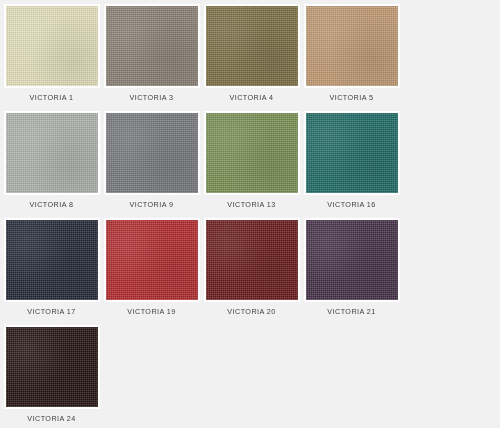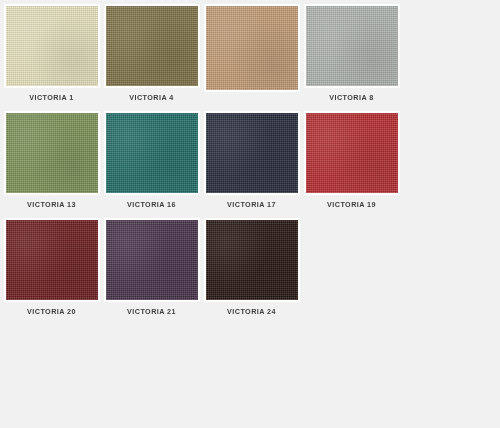--- a/index.html
+++ b/index.html
@@ -82,49 +82,61 @@
     height: 24px;
     line-height: 19px;
     text-align: center;
     font-size: 7.2px;
     letter-spacing: 0.45px;
     color: #3d3d3d;
     font-family: "Liberation Sans", sans-serif;
     white-space: nowrap;
     overflow: hidden;
     text-transform: uppercase;
-    font-weight: bold;
   }
 </style>
 </head>
 <body>
 
 <div id="swatch-grid" style="background: rgb(241, 241, 241);">
     <div class="swatch-cell">
       <div class="swatch-chip-wrap" style="background: rgb(255, 255, 255);">
         <div class="swatch-chip" title="VICTORIA 1" style="background-color: rgb(228, 224, 188);"></div>
       </div>
       <div class="swatch-label">VICTORIA 1</div>
     </div>
     <div class="swatch-cell">
       <div class="swatch-chip-wrap" style="background: rgb(255, 255, 255);">
+        <div class="swatch-chip" title="VICTORIA 3" style="background-color: rgb(138, 129, 117);"></div>
+      </div>
+      <div class="swatch-label">VICTORIA 3</div>
+    </div>
+    <div class="swatch-cell">
+      <div class="swatch-chip-wrap" style="background: rgb(255, 255, 255);">
         <div class="swatch-chip" title="VICTORIA 4" style="background-color: rgb(125, 112, 70);"></div>
       </div>
       <div class="swatch-label">VICTORIA 4</div>
     </div>
     <div class="swatch-cell">
       <div class="swatch-chip-wrap" style="background: rgb(255, 255, 255);">
         <div class="swatch-chip" title="VICTORIA 5" style="background-color: rgb(192, 154, 115);"></div>
       </div>
+      <div class="swatch-label">VICTORIA 5</div>
     </div>
     <div class="swatch-cell">
       <div class="swatch-chip-wrap" style="background: rgb(255, 255, 255);">
         <div class="swatch-chip" title="VICTORIA 8" style="background-color: rgb(174, 178, 174);"></div>
       </div>
       <div class="swatch-label">VICTORIA 8</div>
+    </div>
+    <div class="swatch-cell">
+      <div class="swatch-chip-wrap" style="background: rgb(255, 255, 255);">
+        <div class="swatch-chip" title="VICTORIA 9" style="background-color: rgb(119, 121, 124);"></div>
+      </div>
+      <div class="swatch-label">VICTORIA 9</div>
     </div>
     <div class="swatch-cell">
       <div class="swatch-chip-wrap" style="background: rgb(255, 255, 255);">
         <div class="swatch-chip" title="VICTORIA 13" style="background-color: rgb(122, 144, 85);"></div>
       </div>
       <div class="swatch-label">VICTORIA 13</div>
     </div>
     <div class="swatch-cell">
       <div class="swatch-chip-wrap" style="background: rgb(255, 255, 255);">
         <div class="swatch-chip" title="VICTORIA 16" style="background-color: rgb(31, 107, 102);"></div>

